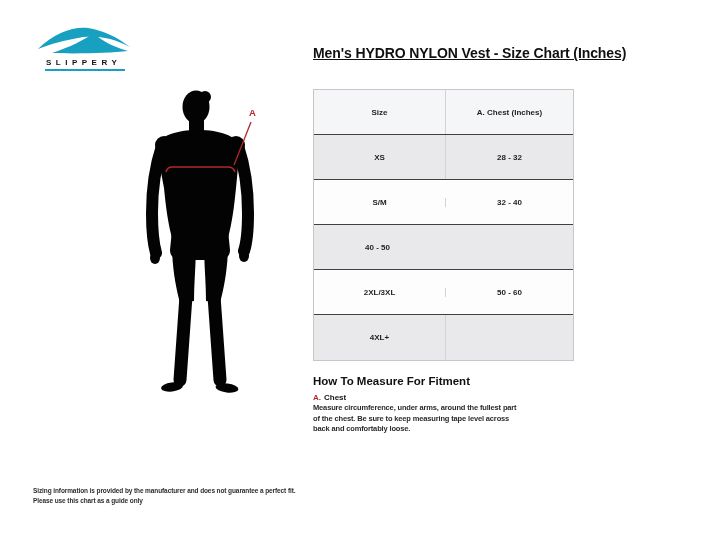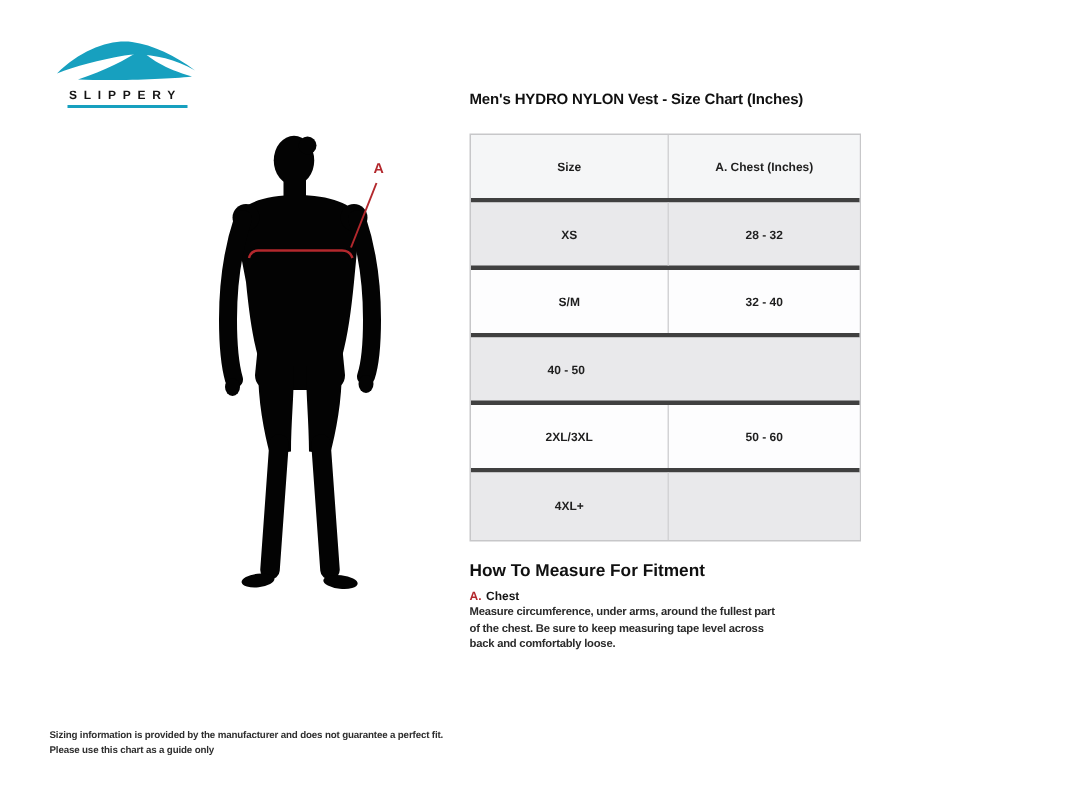--- a/index.html
+++ b/index.html
@@ -13,32 +13,32 @@
   
   .logo-block { left:36px; top:22px; width:100px; }
   .wordmark {
     margin-top:-2px; padding-left:10px;
     font-size:8px; font-weight:700; letter-spacing:4.5px; color:#141414;
     white-space:nowrap;
   }
   .brand-underline { margin-left:9px; margin-top:2px; width:80px; height:1.5px; background:#17a0bf; }
 
   
-  .chart-title { left:313px; top:61px; font-size:10px; font-weight:700; color:#101010; letter-spacing:-0.1px; white-space:nowrap; }
+  .chart-title { left:313px; top:45px; font-size:14px; font-weight:700; color:#101010; letter-spacing:-0.1px; white-space:nowrap;text-decoration:underline; }
 
   
   .size-table { left:313px; top:89px; width:261px; border:1px solid #c7c7c9; box-sizing:border-box; }
-  .tr { display:flex; height:45px; border-bottom:3px solid #404040; box-sizing:border-box; }
+  .tr { display:flex; height:45px; border-bottom:1px solid #404040; box-sizing:border-box; }
   .tr:last-child { border-bottom:none; }
   .td { display:flex; align-items:center; justify-content:center; box-sizing:border-box; font-size:8px; font-weight:700; color:#1f1f1f; }
   .td.c1 { width:132px; border-right:1px solid #d3d3d5; }
   .td.c2 { width:127px; }
   .row-head { background:#f5f6f7; }
   .row-gray { background:#e9e9eb; }
-  .row-white { background:#fdfdfe; }
+  .row-white { background:#fdfdfe;align-items:center; }
 
   
   .measure-heading { left:313px; top:375px; font-size:11.5px; font-weight:700; color:#101010; white-space:nowrap; }
   .measure-label { left:313px; top:393px; font-size:8px; font-weight:700; white-space:nowrap; }
   .measure-label .ltr { color:#b3282d; }
   .measure-label .nm { color:#141414; margin-left:3px; }
   .measure-desc { left:313px; top:403px; width:235px; font-size:7.5px; font-weight:700; color:#2a2a2a; line-height:10.6px; letter-spacing:-0.15px; }
   .measure-desc span { display:block; }
 
   

